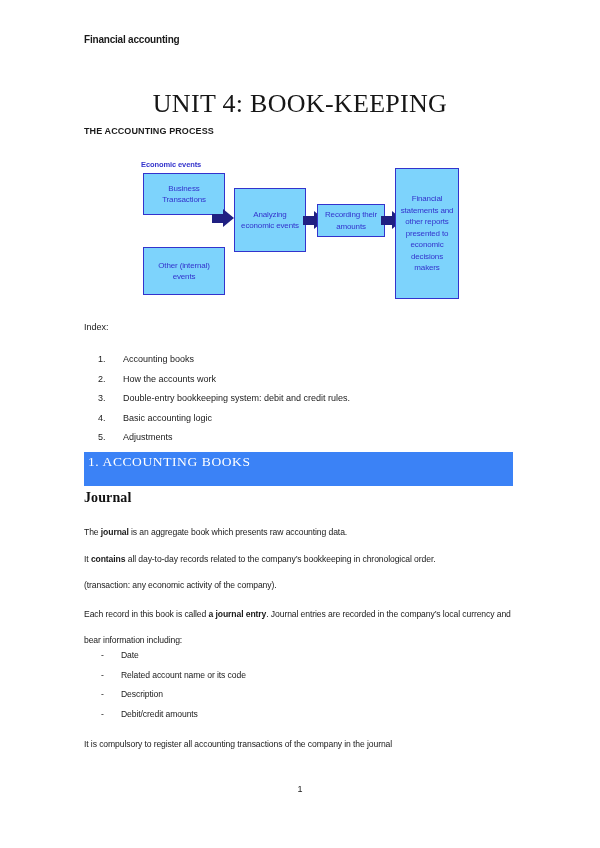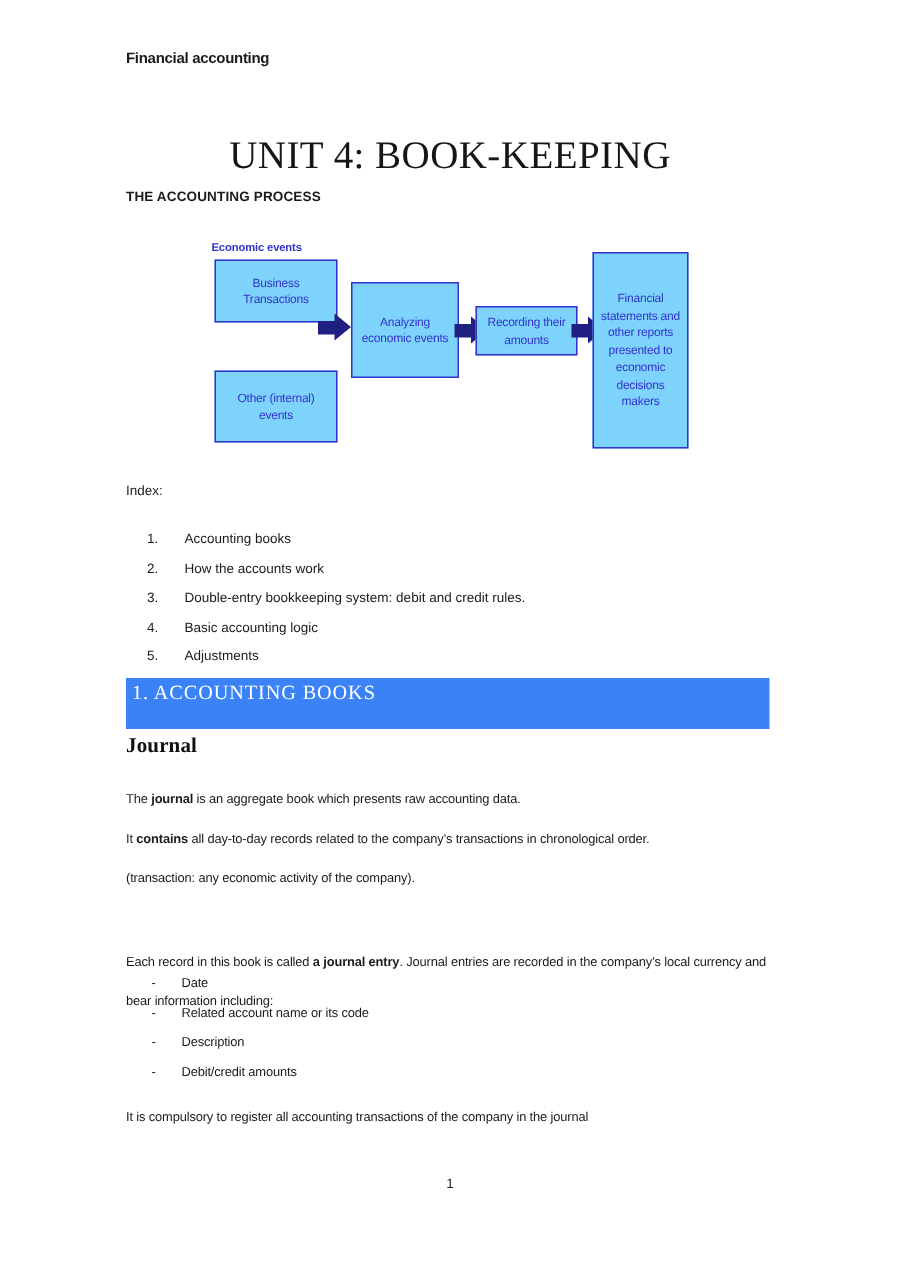--- a/index.html
+++ b/index.html
@@ -188,21 +188,21 @@
     left: 84px;
     width: 440px;
     font-size: 8.6px;
     line-height: 26px;
     color: #1a1a1a;
     letter-spacing: -0.1px;
   }
   .p1 { top: 519px; }
   .p2 { top: 546px; }
   .p3 { top: 572px; }
-  .p4 { top: 628px; }
+  .p4 { top: 601px; }
   .p5 { top: 731px; }
   .para b { font-weight: bold; }
 
   
   .dash-list {
     position: absolute;
     left: 101px;
     top: 646px;
     width: 400px;
   }
@@ -316,21 +316,21 @@
     <div class="band-text">1. ACCOUNTING BOOKS</div>
   </div>
 
   <div class="subhead">Journal</div>
 
   <div class="para p1">
     <span>The </span><b>journal</b><span> is an aggregate book which presents raw accounting data.</span>
   </div>
 
   <div class="para p2">
-    <span>It </span><b>contains</b><span> all day-to-day records related to the company’s transactions in chronological order.</span>
+    <span>It </span><b>contains</b><span> all day-to-day records related to the company’s bookkeeping in chronological order.</span>
   </div>
 
   <div class="para p3">(transaction: any economic activity of the company).</div>
 
   <div class="para p4">
     <span>Each record in this book is called </span><b>a journal entry</b><span>. Journal entries are recorded in the company’s local currency and bear information including:</span>
   </div>
 
   <div class="dash-list">
     <div class="dash-item">

